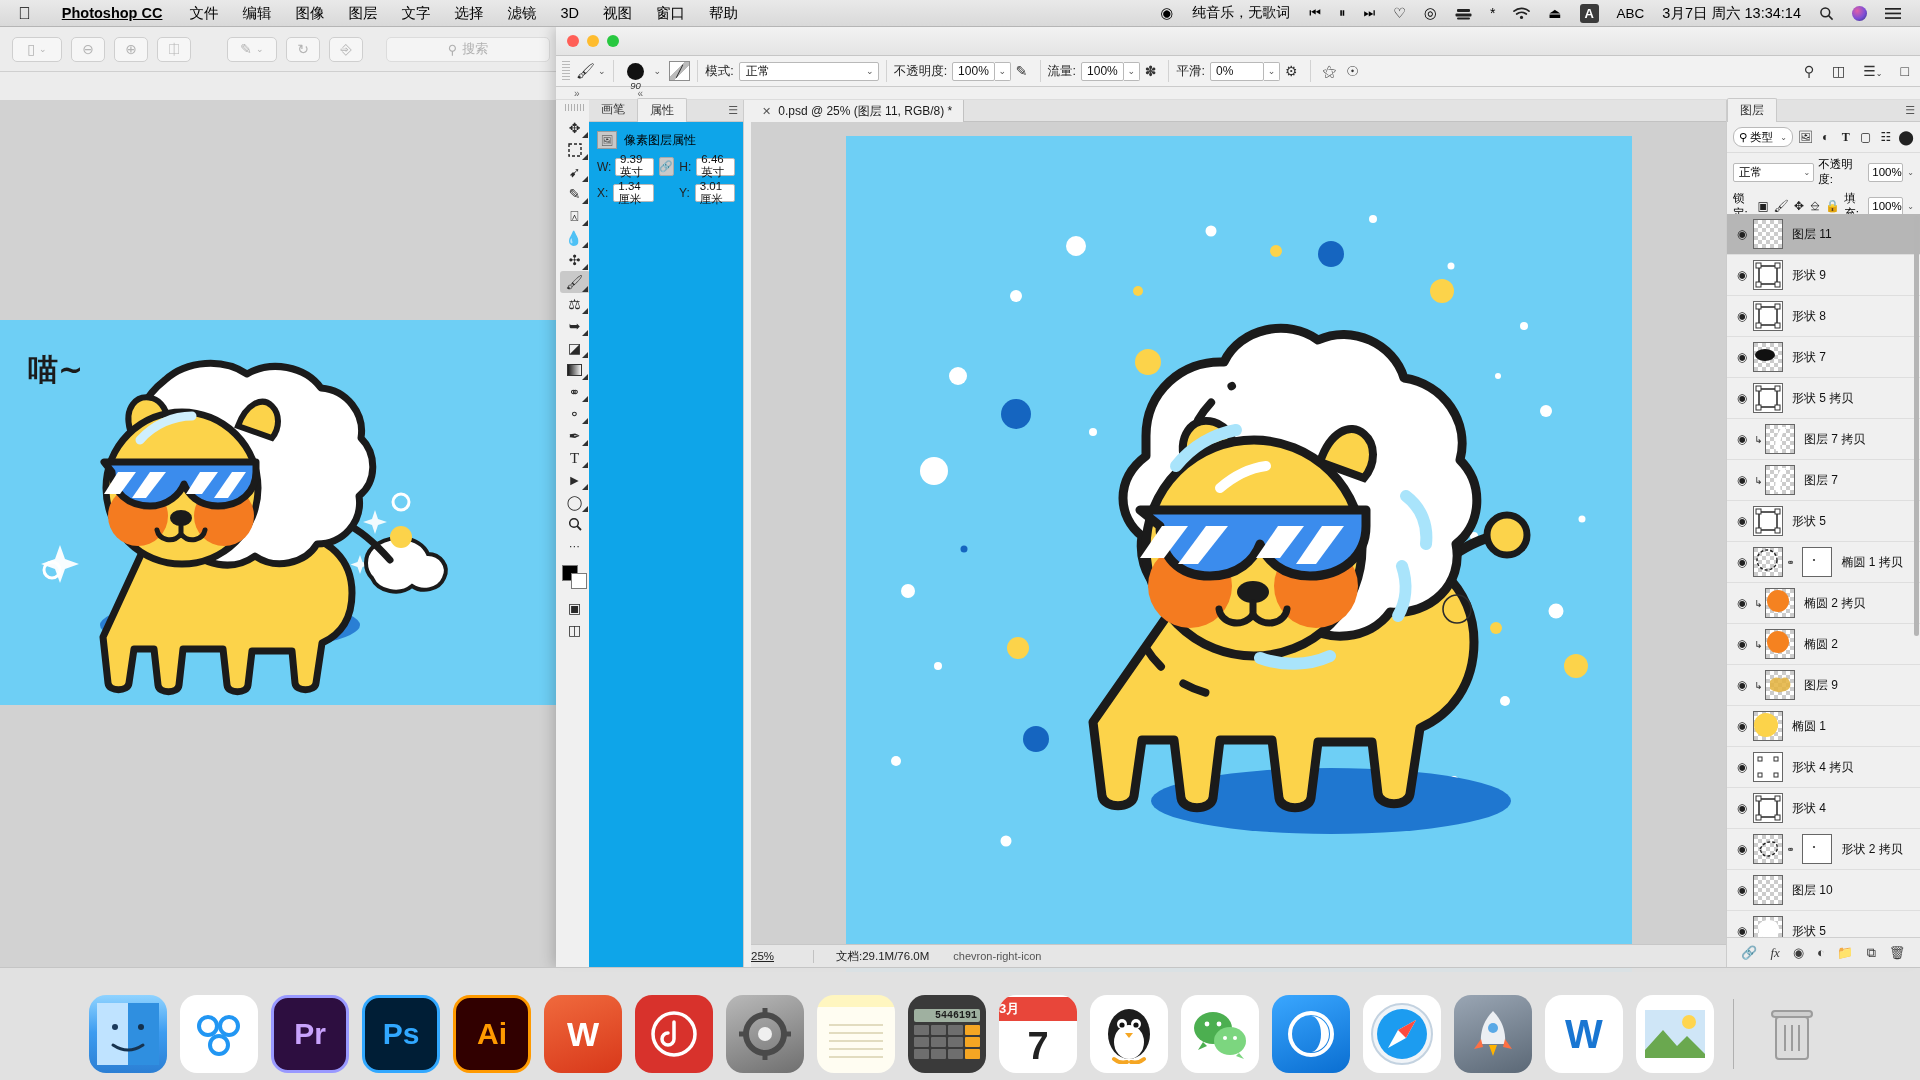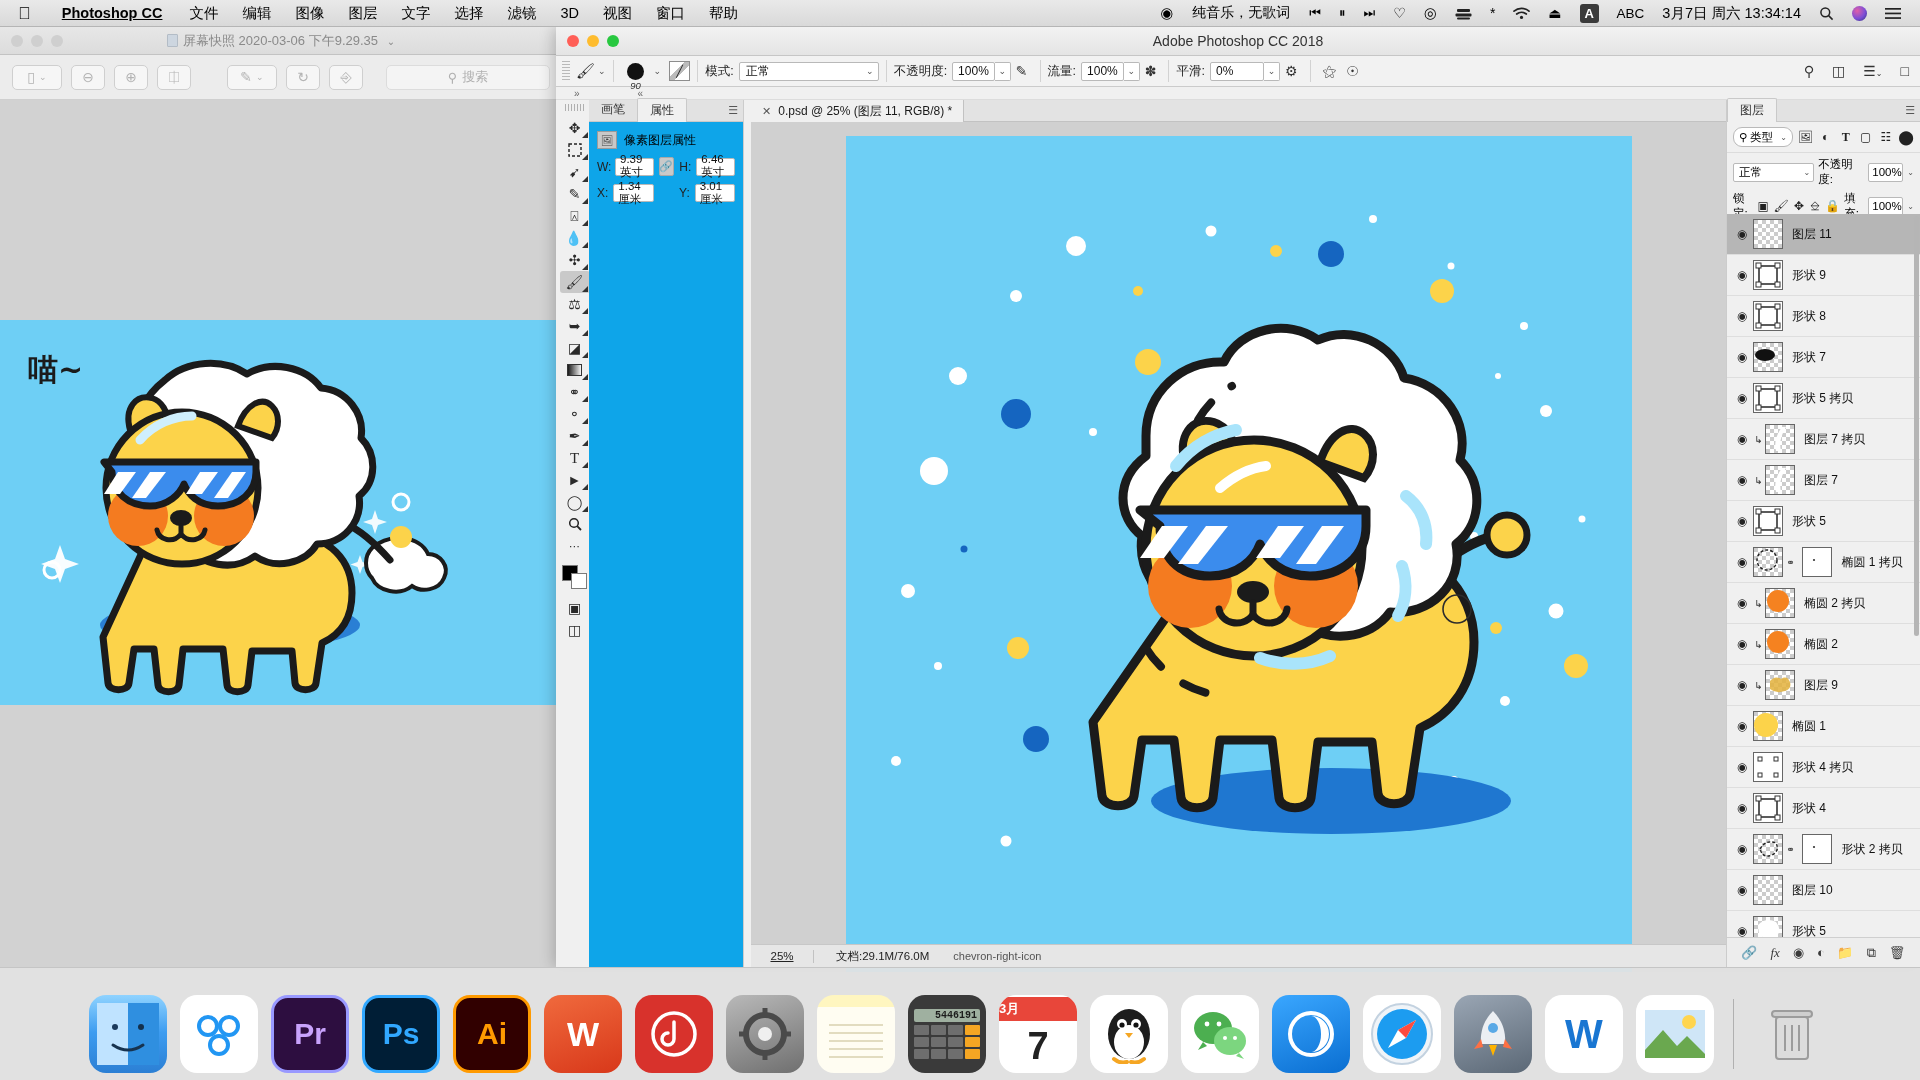--- a/index.html
+++ b/index.html
@@ -176,21 +176,21 @@
   #ps-doc { position:absolute; left:195px; top:73px; right:194px; bottom:0; background:#d8d8d8; }
   #doc-tabbar { height:22px; background:#e3e3e3; border-bottom:1px solid #c2c2c2; display:flex; }
   #doc-tab { height:22px; background:#f0f0f0; border-right:1px solid #c2c2c2;
              display:flex; align-items:center; gap:7px; padding:0 11px; font-size:12px; color:#1a1a1a;}
   #doc-tab .x { font-size:11px; color:#555; }
   #doc-canvas-wrap { position:absolute; top:22px; left:0; right:0; bottom:23px;
                      background:#d0d0d0; display:flex; align-items:flex-start; justify-content:center;}
   #doc-canvas { margin-top:14px; width:786px; height:836px; background:#6ecff5; position:relative; overflow:hidden;}
   #doc-status { position:absolute; left:0; right:0; bottom:0; height:23px; background:#e6e6e6;
                 border-top:1px solid #c7c7c7; display:flex; align-items:center; font-size:11.5px; color:#222;}
-  #doc-status .z { width:62px; text-align:center;text-decoration:underline; }
+  #doc-status .z { width:62px; text-align:left;text-decoration:underline; }
   #doc-status .sep { width:1px;height:13px;background:#c2c2c2; }
   #doc-status .d { padding-left:22px; }
   #doc-status .arrow { padding-left:24px; font-size:11px; color:#555; }
 
   
   #ps-layers {
     position:absolute; right:0; top:73px; width:194px; bottom:0;
     background:#f0f0f0; border-left:1px solid #cccccc;
   }
   .lp-tabs { height:22px; display:flex; align-items:flex-end; background:#e2e2e2;
@@ -311,31 +311,20 @@
         <svg width="16" height="13" viewBox="0 0 16 13">
           <rect x="0" y="1" width="16" height="1.7" fill="#222"></rect>
           <rect x="0" y="5.6" width="16" height="1.7" fill="#222"></rect>
           <rect x="0" y="10.2" width="16" height="1.7" fill="#222"></rect>
         </svg>
       </div>
     </div>
   </div>
 
   <div id="bgwin">
-    <div id="bgwin-title">
-      <div class="traffic">
-        <div class="tl"></div>
-        <div class="tl"></div>
-        <div class="tl"></div>
-      </div>
-      <div class="bgtitle">
-        <span class="doc-ico"></span><span>屏幕快照 2020-03-06 下午9.29.35</span>
-        <span style="font-size:10px;margin-left:5px">⌄</span>
-      </div>
-    </div>
     <div id="bgwin-toolbar">
       <div class="tbtn wide">▯<span style="font-size:9px;margin-left:4px">⌄</span></div>
       <div class="tbtn">⊖</div>
       <div class="tbtn">⊕</div>
       <div class="tbtn">⎅</div>
       <div style="width:18px"></div>
       <div class="tbtn wide">✎<span style="font-size:9px;margin-left:4px">⌄</span></div>
       <div class="tbtn">↻</div>
       <div class="tbtn">⎆</div>
       <div class="tsearch">
@@ -391,21 +380,20 @@
   </div>
 
   <div id="ps">
 
     <div id="ps-title">
       <div class="traffic">
         <div class="tl r"></div>
         <div class="tl y"></div>
         <div class="tl g"></div>
       </div>
-      <div class="pstitle">Adobe Photoshop CC 2018</div>
     </div>
 
     <div id="ps-options">
       <div class="grip"></div>
       <div class="brush-ico">🖌</div>
       <span class="caret">⌄</span>
       <div class="opt-sep"></div>
       <div class="brush-dot-wrap">
         <div class="brush-dot"></div>
         <div class="brush-num">90</div>

